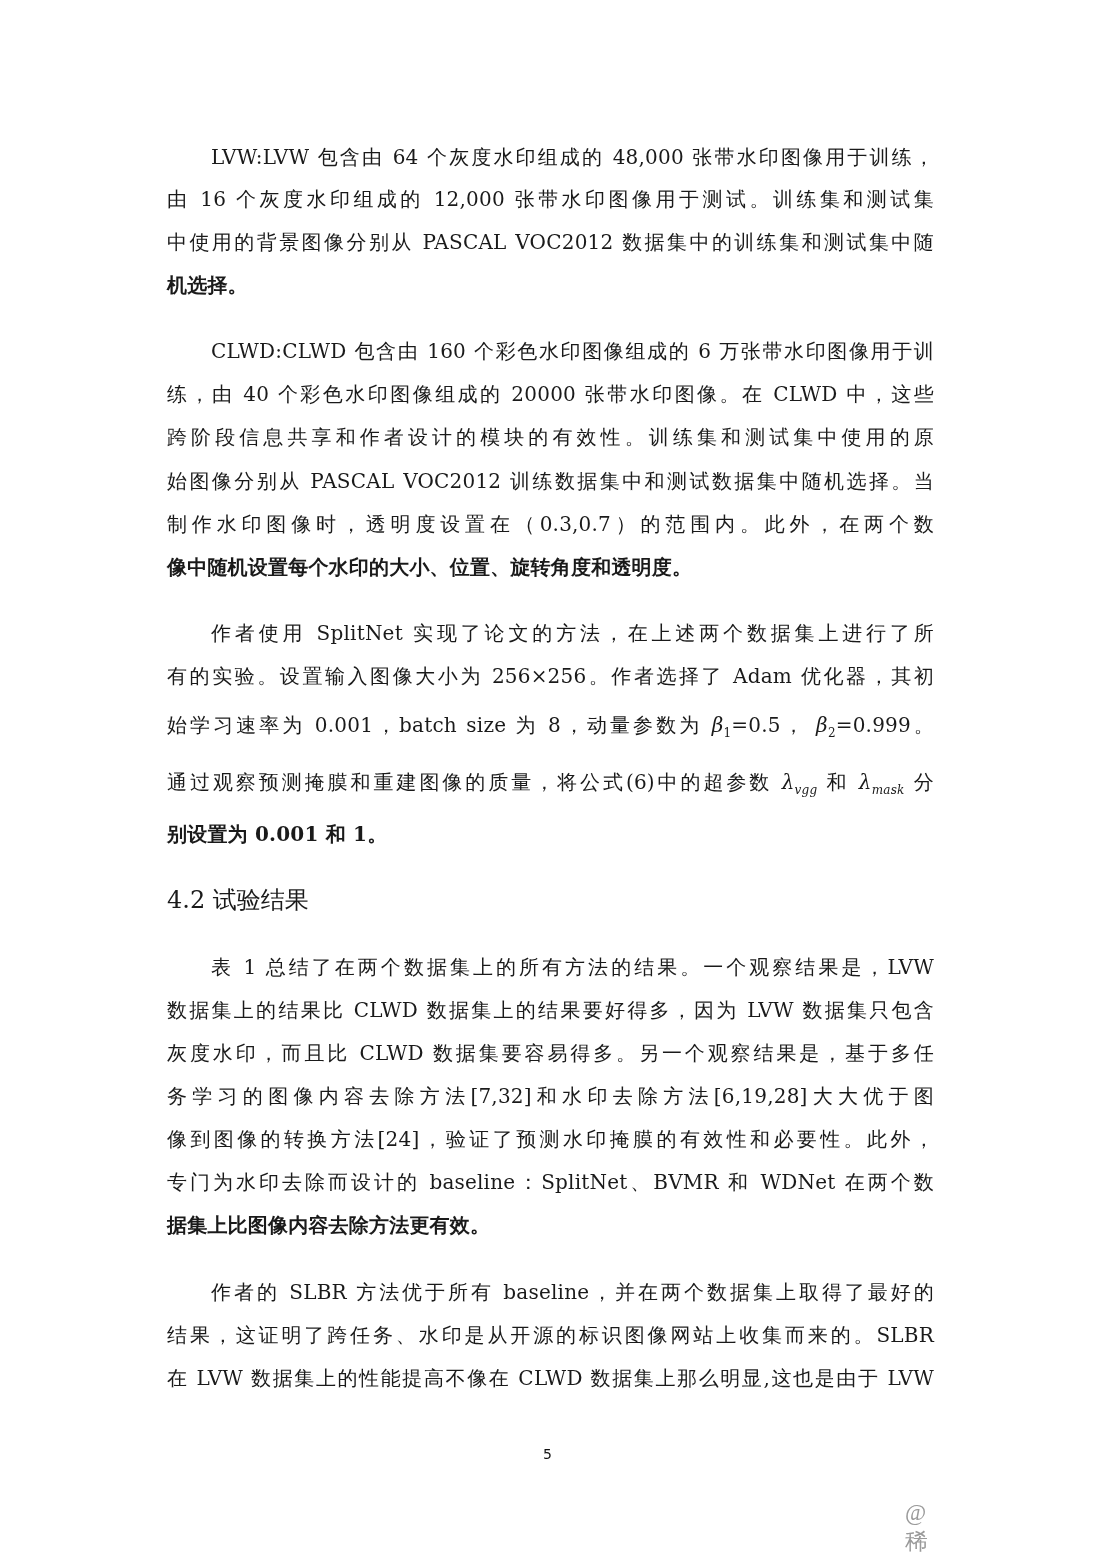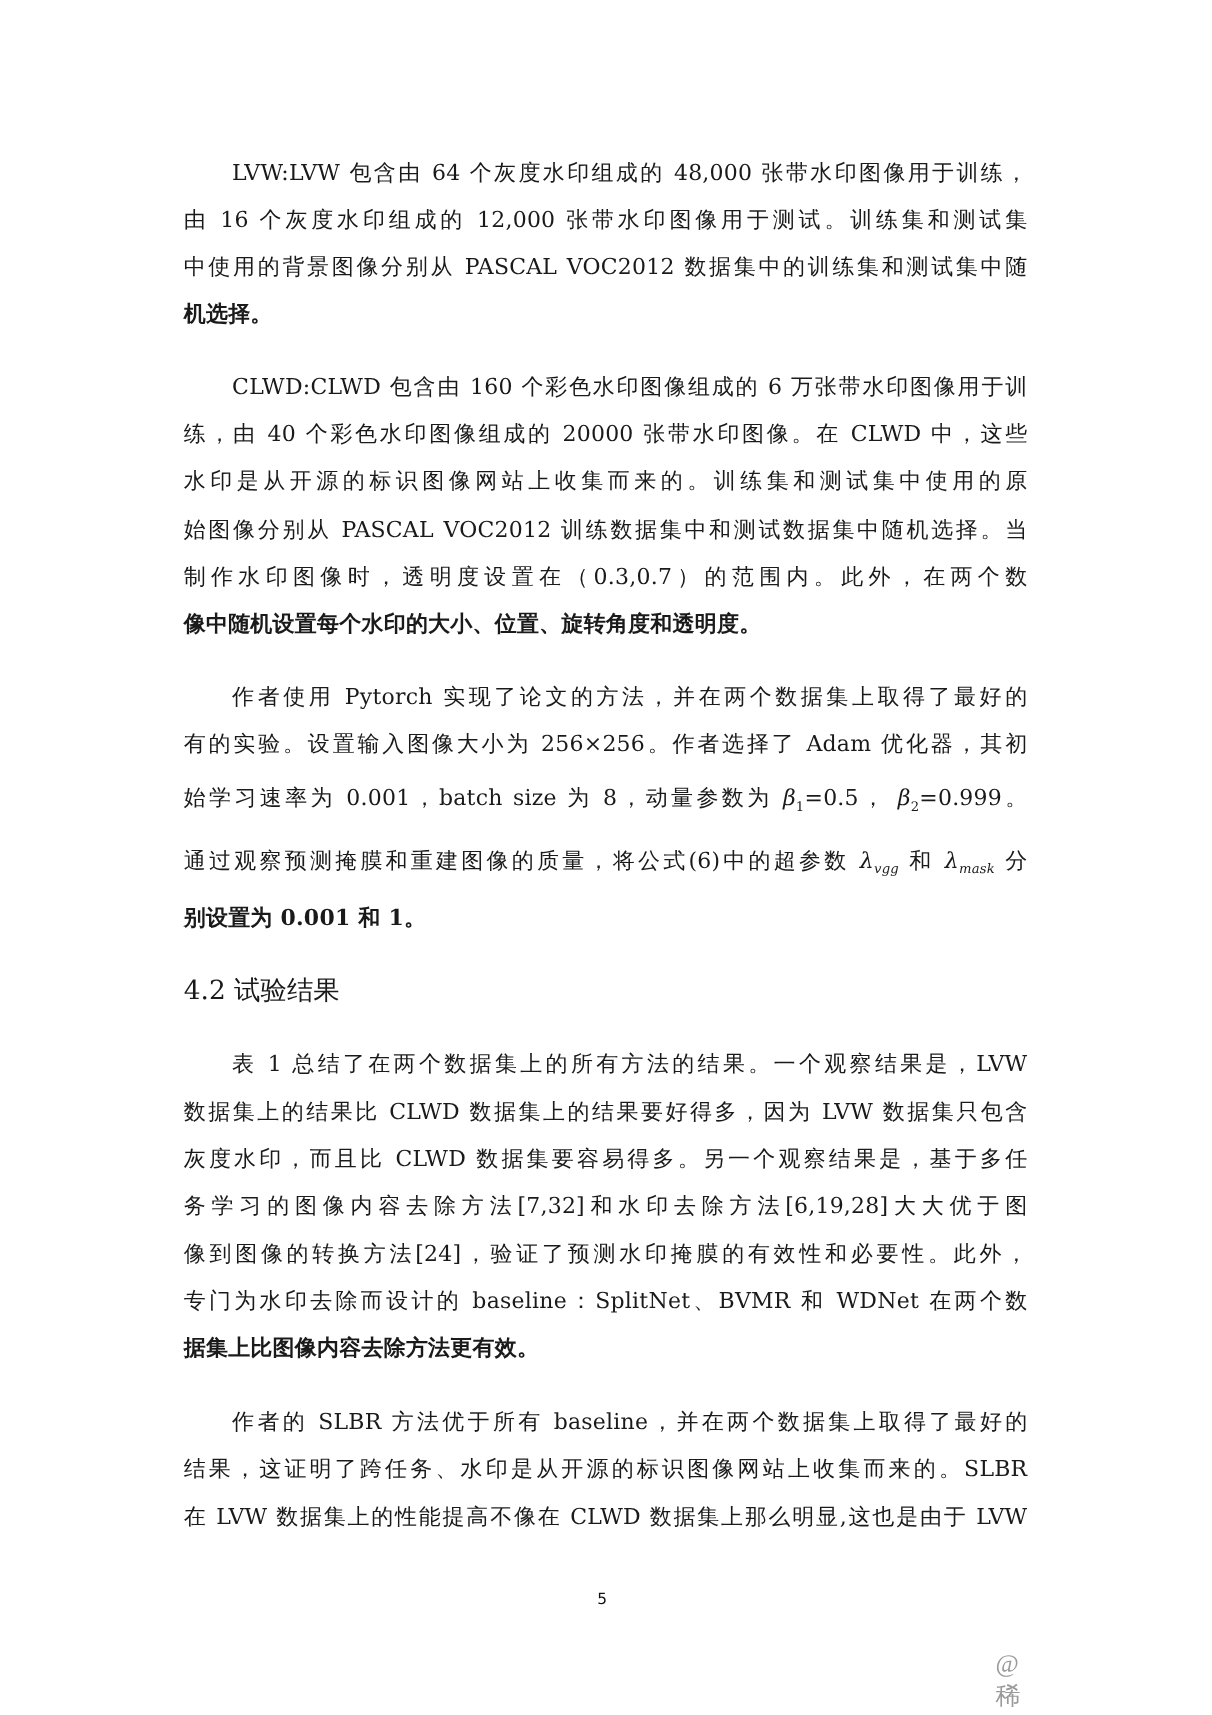--- a/index.html
+++ b/index.html
@@ -27,28 +27,28 @@
   <div>
     <div class="line indent" style="top:142px">LVW:LVW 包含由 64 个灰度水印组成的 48,000 张带水印图像用于训练，</div>
     <div class="line" style="top:184px">由 16 个灰度水印组成的 12,000 张带水印图像用于测试。训练集和测试集</div>
     <div class="line" style="top:227px">中使用的背景图像分别从 PASCAL VOC2012 数据集中的训练集和测试集中随</div>
     <div class="line last" style="top:270px">机选择。</div>
   </div>
 
   <div>
     <div class="line indent" style="top:336px">CLWD:CLWD 包含由 160 个彩色水印图像组成的 6 万张带水印图像用于训</div>
     <div class="line" style="top:379px">练，由 40 个彩色水印图像组成的 20000 张带水印图像。在 CLWD 中，这些</div>
-    <div class="line" style="top:422px">水印是从开源的标识图像网站上收集而来的。训练集和测试集中使用的原</div>
+    <div class="line" style="top:422px">跨阶段信息共享和作者设计的模块的有效性。训练集和测试集中使用的原</div>
     <div class="line" style="top:466px">始图像分别从 PASCAL VOC2012 训练数据集中和测试数据集中随机选择。当</div>
     <div class="line" style="top:509px">制作水印图像时，透明度设置在（0.3,0.7）的范围内。此外，在两个数</div>
     <div class="line last" style="top:552px">像中随机设置每个水印的大小、位置、旋转角度和透明度。</div>
   </div>
 
   <div>
-    <div class="line indent" style="top:618px">作者使用 Pytorch 实现了论文的方法，并在两个数据集上取得了最好的</div>
+    <div class="line indent" style="top:618px">作者使用 SplitNet 实现了论文的方法，在上述两个数据集上进行了所</div>
     <div class="line" style="top:661px">有的实验。设置输入图像大小为 256×256。作者选择了 Adam 优化器，其初</div>
     <div class="line" style="top:710px">
       <span>始学习速率为 0.001，batch size 为 8，动量参数为 </span><span class="math">β</span><sub>1</sub><span>=0.5， </span><span class="math">β</span><sub>2</sub><span>=0.999。</span>
     </div>
     <div class="line" style="top:767px">
       <span>通过观察预测掩膜和重建图像的质量，将公式(6)中的超参数 </span><span class="math">λ</span><sub class="math">vgg</sub><span> 和 </span><span class="math">λ</span><sub class="math">mask</sub><span> 分</span>
     </div>
     <div class="line last" style="top:819px">别设置为 0.001 和 1。</div>
   </div>
 

